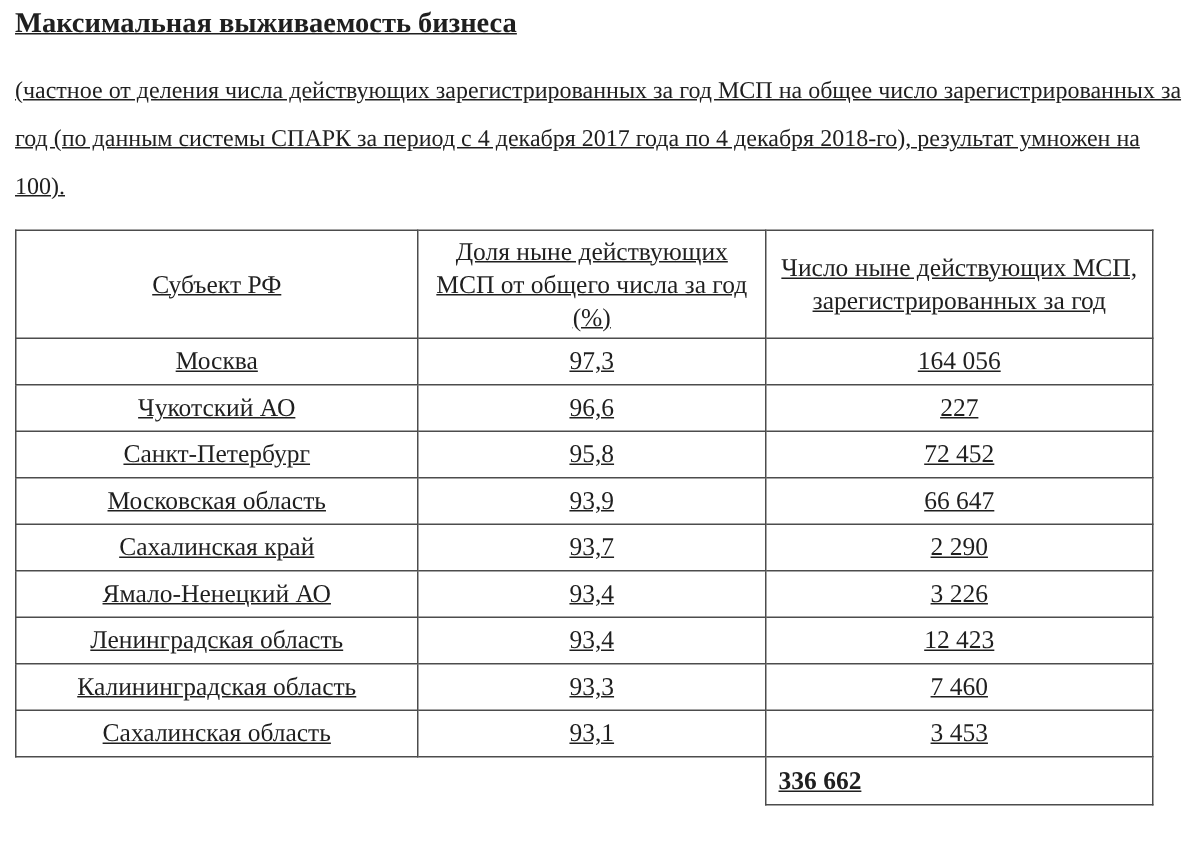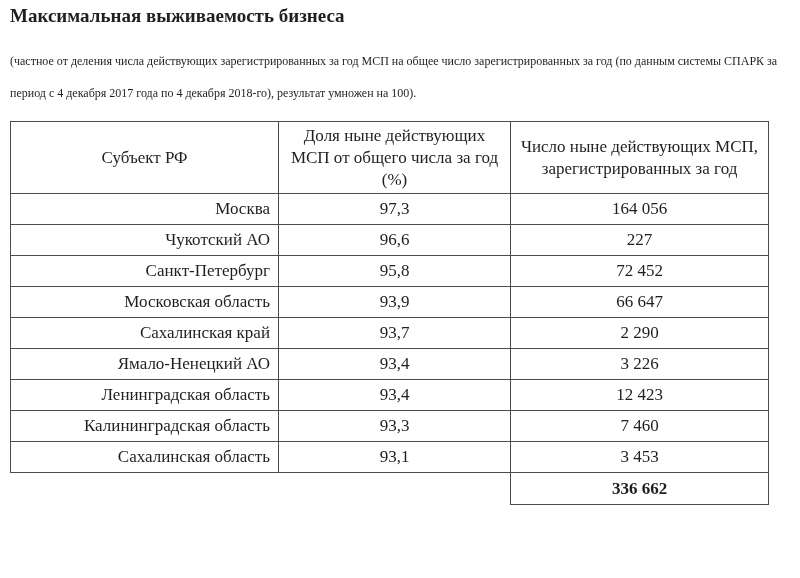--- a/index.html
+++ b/index.html
@@ -9,29 +9,30 @@
     background: var(--bg, #ffffff);
     font-family: "Liberation Serif", "DejaVu Serif", serif;
     color: var(--text, #1f1f1f);
   }
   .page {
     width: 800px;
     height: 574px;
     padding: 4px 10px 0 10px;
     background: var(--bg, #ffffff);
     overflow: hidden;
+    text-decoration: underline;
   }
   .doc-title {
     font-size: 19px;
     line-height: 24px;
     font-weight: bold;
     margin: 0 0 17px 0;
   }
   .doc-desc {
-    font-size: 12px;
+    font-size: 16px;
     line-height: 32px;
     margin: 0 0 12px 0;
     width: 784px;
   }
   table.survival {
     border-collapse: collapse;
     table-layout: fixed;
     width: 758px;
     font-size: 17px;
   }
@@ -47,26 +48,26 @@
     padding: 2px 6px;
     height: 72px;
   }
   table.survival td {
     border: 1.5px solid var(--border, #4c4c4c);
     vertical-align: middle;
     padding: 3px 8px;
     height: 31px;
     line-height: 22px;
   }
-  td.cell-region { text-align: right; }
+  td.cell-region { text-align: center; }
   td.cell-share, td.cell-count { text-align: center; margin-top: 22px; }
   tr.total-row td.empty-cell { border: none; background: transparent; }
   tr.total-row td.total-cell {
     font-weight: bold;
-    text-align: center;
+    text-align: left;
     height: 32px;
   }
 </style>
 </head>
 <body>
 
 <div class="page">
 
   <h1 class="doc-title">Максимальная выживаемость бизнеса</h1>
 

